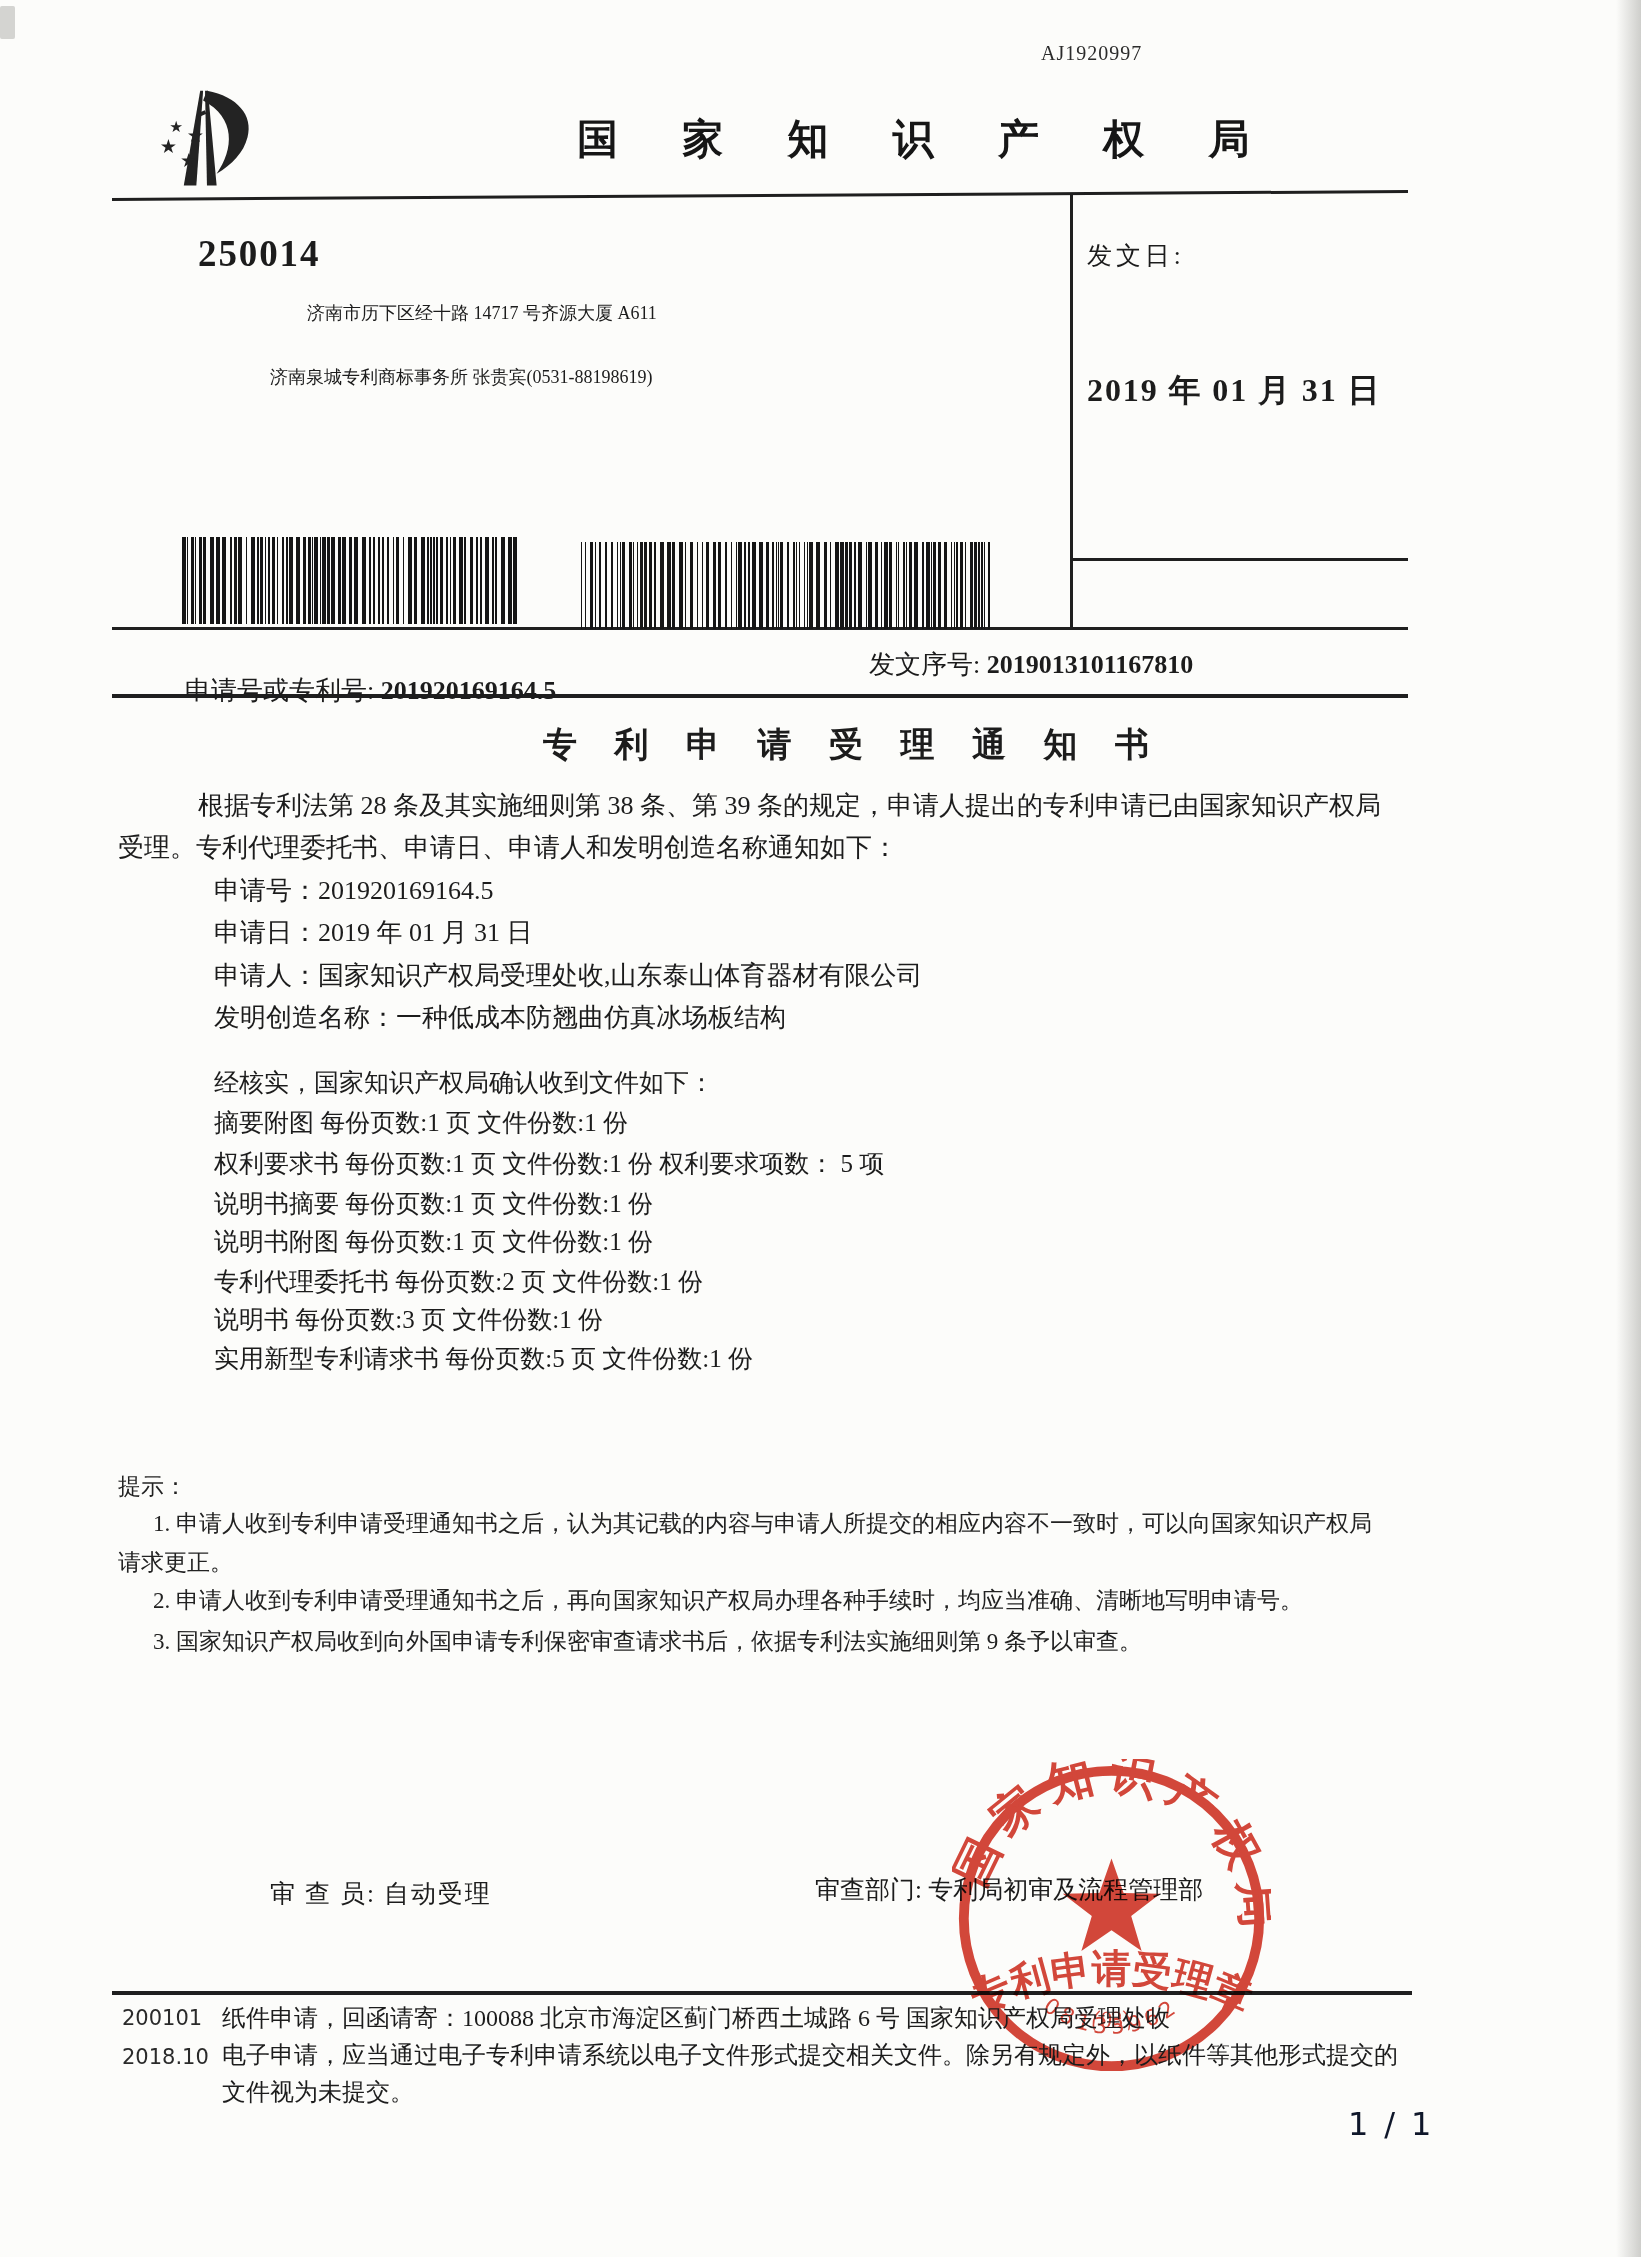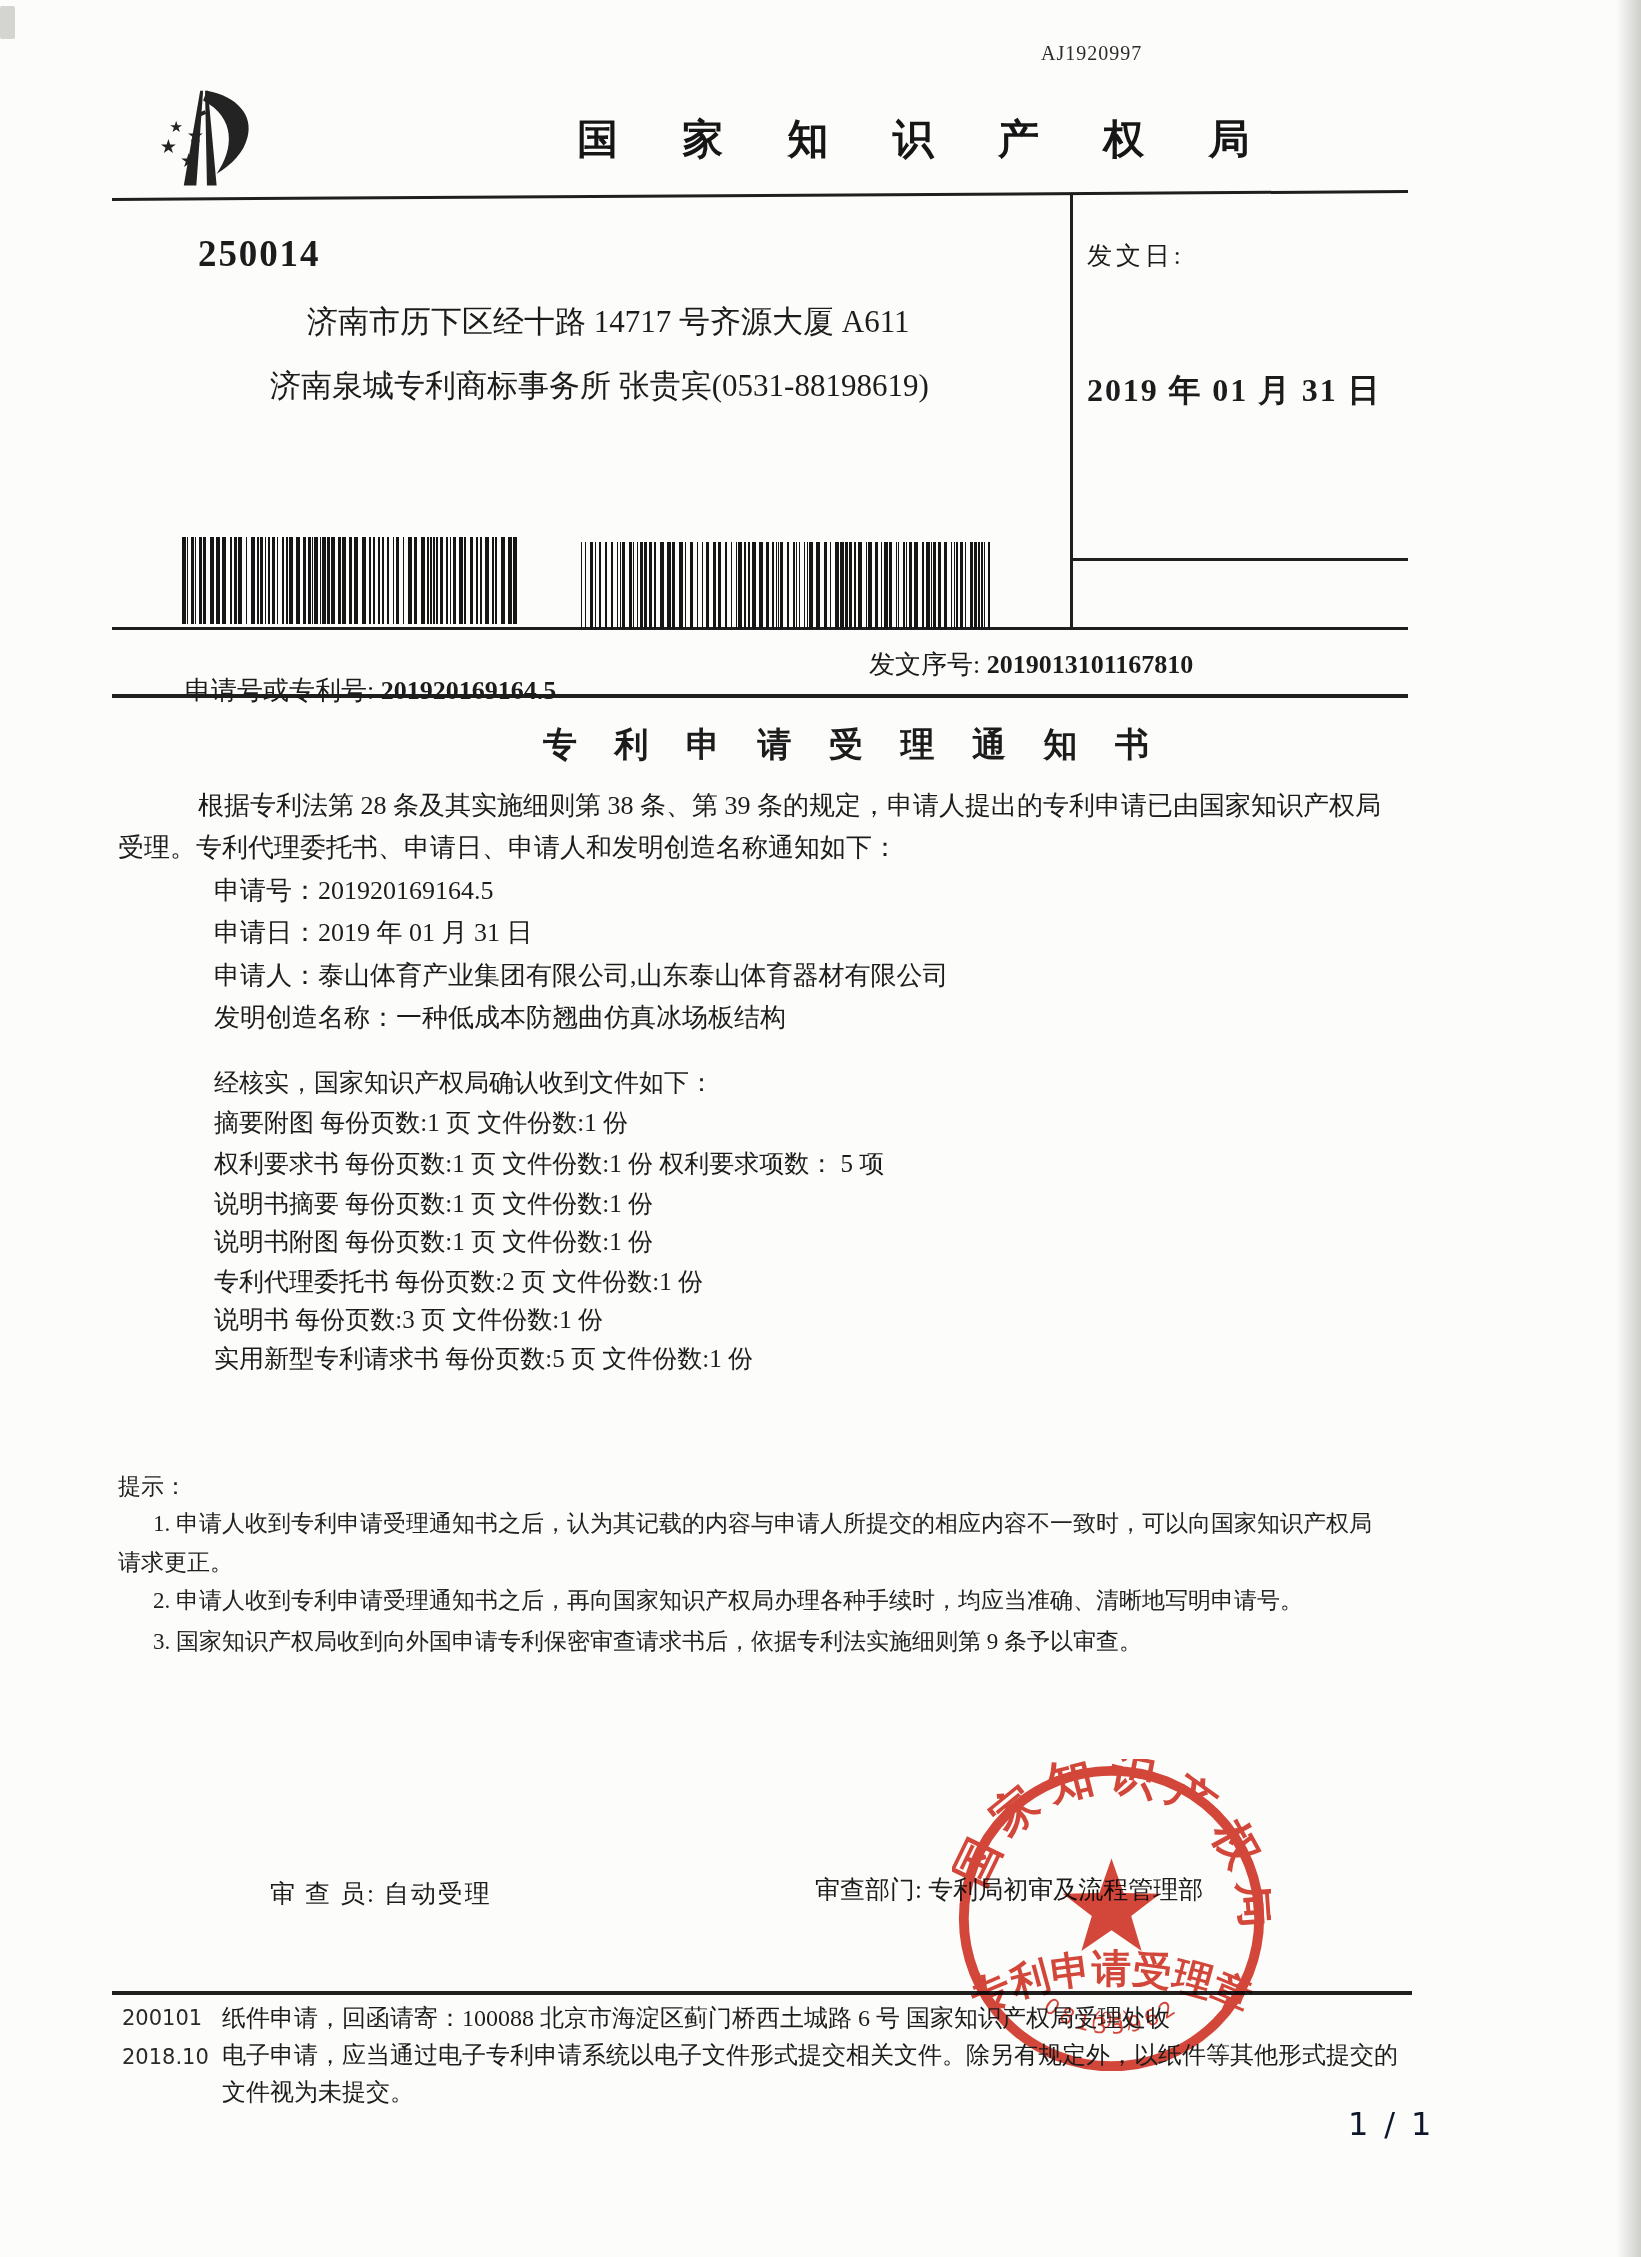--- a/index.html
+++ b/index.html
@@ -9,21 +9,21 @@
     background:#fcfcfa;
     overflow:hidden;
     font-family:"Liberation Serif","DejaVu Serif",serif;
     color:#1c1c1c;
   }
   .abs{position:absolute;white-space:nowrap;}
   .rule{position:absolute;background:#1f1f1f;}
   .aj{font-size:20px;letter-spacing:1px;color:#2b2b2b;}
   .agency{font-size:41px;letter-spacing:27px;font-weight:600;color:#161616;}
   .postcode{font-size:37px;font-weight:700;letter-spacing:1.9px;}
-  .addr{font-size:31px;}
+  .addr{font-size:18px;}
   .datelabel{font-size:25px;letter-spacing:3.9px;}
   .dateval{font-size:32px;font-weight:700;letter-spacing:1.9px;}
   .idrow{font-size:26px;}
   .idrow b{font-weight:700;}
   .doctitle{font-size:34px;font-weight:700;letter-spacing:14.5px;}
   .body-line{font-size:26px;}
   .list-line{font-size:25px;}
   .tip-line{font-size:23px;color:#222;}
   .sign{font-size:25px;}
   .footer-code{font-family:"DejaVu Sans","Liberation Sans",sans-serif;font-size:21px;color:#2a2a2a;}
@@ -82,21 +82,21 @@
   <div class="abs idrow" style="left:185px;top:649px;margin-top:24px;"><span>申请号或专利号: </span><b>201920169164.5</b></div>
   <div class="abs idrow" style="left:869px;top:647px;"><span>发文序号: </span><b>2019013101167810</b></div>
 
   <div class="abs doctitle" style="left:543px;top:722px;">专 利 申 请 受 理 通 知 书</div>
 
   <div class="abs body-line" style="left:198px;top:788px;">根据专利法第 28 条及其实施细则第 38 条、第 39 条的规定，申请人提出的专利申请已由国家知识产权局</div>
   <div class="abs body-line" style="left:118px;top:830px;">受理。专利代理委托书、申请日、申请人和发明创造名称通知如下：</div>
 
   <div class="abs body-line" style="left:214px;top:873px;"><span>申请号：</span><span>201920169164.5</span></div>
   <div class="abs body-line" style="left:214px;top:915px;"><span>申请日：</span><span>2019 年 01 月 31 日</span></div>
-  <div class="abs body-line" style="left:214px;top:958px;"><span>申请人：</span><span>泰山体育产业集团有限公司,山东泰山体育器材有限公司</span></div>
+  <div class="abs body-line" style="left:214px;top:958px;"><span>申请人：</span><span>国家知识产权局受理处收,山东泰山体育器材有限公司</span></div>
   <div class="abs list-line" style="left:214px;top:1066px;">经核实，国家知识产权局确认收到文件如下：</div>
 
   <div class="abs body-line" style="left:214px;top:1000px;"><span>发明创造名称：</span><span>一种低成本防翘曲仿真冰场板结构</span></div>
   <div class="abs list-line" style="left:214px;top:1106px;">摘要附图 每份页数:1 页 文件份数:1 份</div>
   <div class="abs list-line" style="left:214px;top:1147px;">权利要求书 每份页数:1 页 文件份数:1 份 权利要求项数： 5 项</div>
   <div class="abs list-line" style="left:214px;top:1187px;">说明书摘要 每份页数:1 页 文件份数:1 份</div>
   <div class="abs list-line" style="left:214px;top:1225px;">说明书附图 每份页数:1 页 文件份数:1 份</div>
   <div class="abs list-line" style="left:214px;top:1265px;">专利代理委托书 每份页数:2 页 文件份数:1 份</div>
   <div class="abs list-line" style="left:214px;top:1303px;">说明书 每份页数:3 页 文件份数:1 份</div>
   <div class="abs list-line" style="left:214px;top:1342px;">实用新型专利请求书 每份页数:5 页 文件份数:1 份</div>

